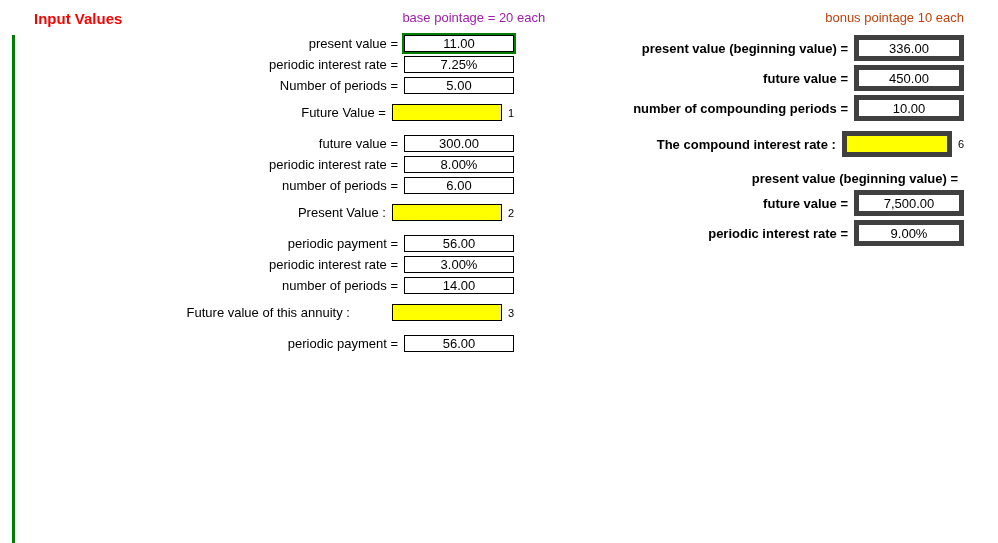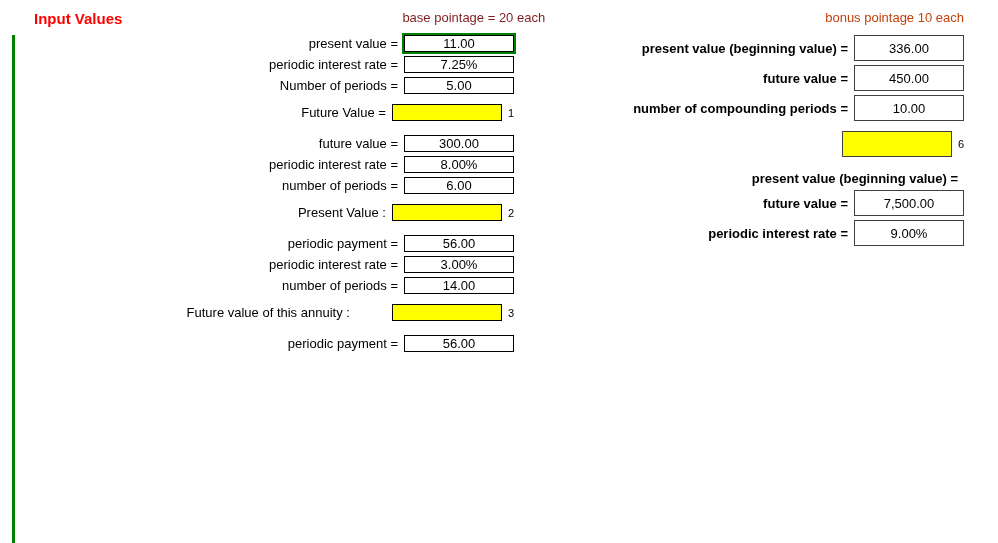--- a/index.html
+++ b/index.html
@@ -22,21 +22,21 @@
       margin-bottom: 8px;
     }
     .input-values-title {
       color: red;
       font-weight: bold;
       font-size: 15px;
     }
     .header-center {
       text-align: center;
       font-size: 13px;
-      color: #7f1d1d;
+      color: #a21caf;
     }
     .header-right {
       text-align: right;
       font-size: 13px;
       color: #c2410c;
     }
     
     .left-border {
       position: absolute;
       left: 12px;
@@ -97,21 +97,21 @@
     .right-field-label {
       text-align: right;
       margin-right: 6px;
       font-size: 13px;
       white-space: nowrap;
       font-weight: bold;
     }
     .right-field-input {
       width: 110px;
       height: 26px;
-      border: 1px solid #404040;
+      border: 5px solid #404040;
       text-align: center;
       font-size: 13px;
       padding: 2px 4px;
     }
     .right-field-input.yellow {
       background: yellow;
     }
     .cols-wrapper {
       display: flex;
       align-items: flex-start;
@@ -221,20 +221,21 @@
         </div>
         <div class="right-field-row">
           <span class="right-field-label">future value =</span>
           <input class="right-field-input" type="text" value="450.00" style="">
         </div>
         <div class="right-field-row">
           <span class="right-field-label">number of compounding periods =</span>
           <input class="right-field-input" type="text" value="10.00" style="">
         </div>
         <div class="right-field-row" style="margin-top:10px;">
+          <span class="right-field-label">The compound interest rate :</span>
           <div class="section-with-number">
             <input class="right-field-input yellow" type="text" style="">
             <span class="section-number">6</span>
           </div>
         </div>
       </div>
 
       <div class="section">
         <div class="right-field-row">
           <span class="right-field-label">present value (beginning value) =</span>

